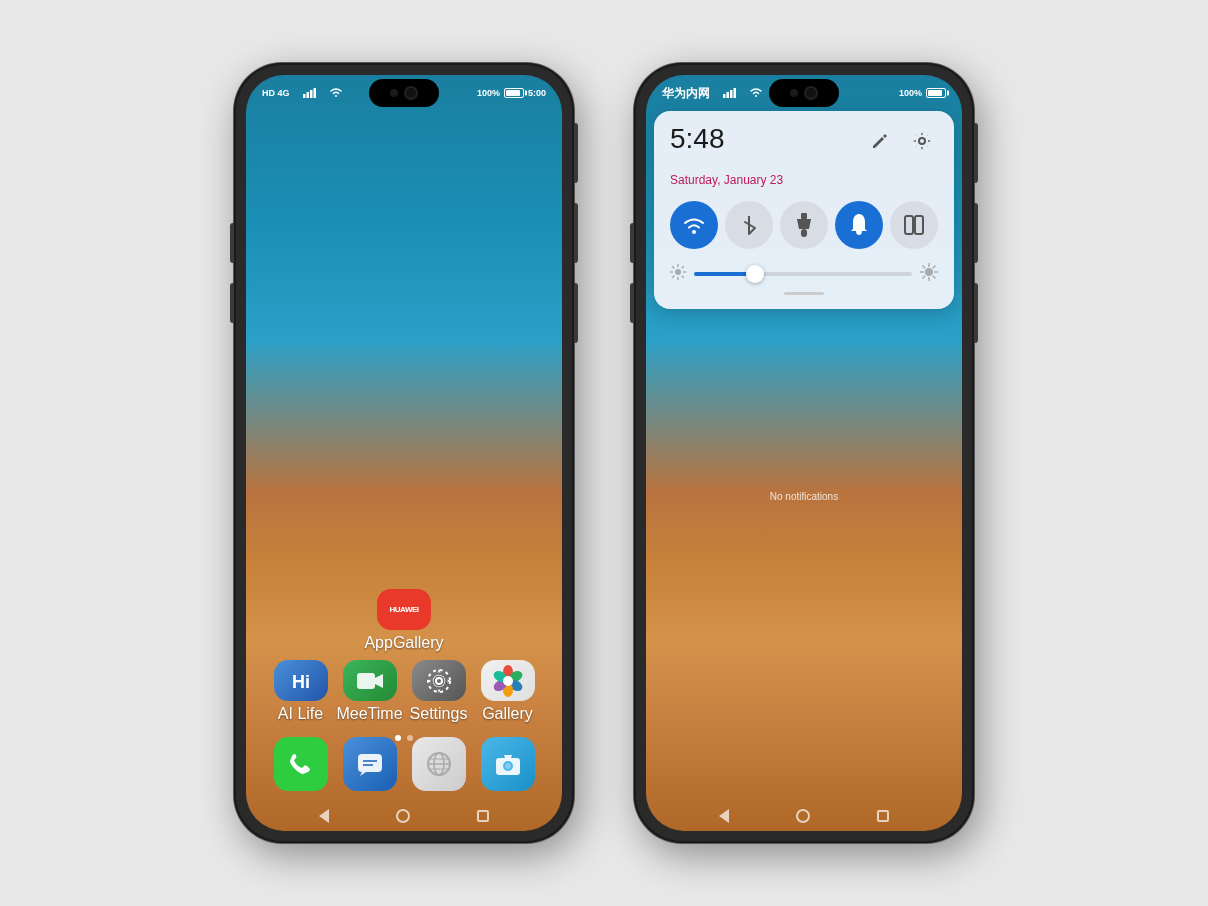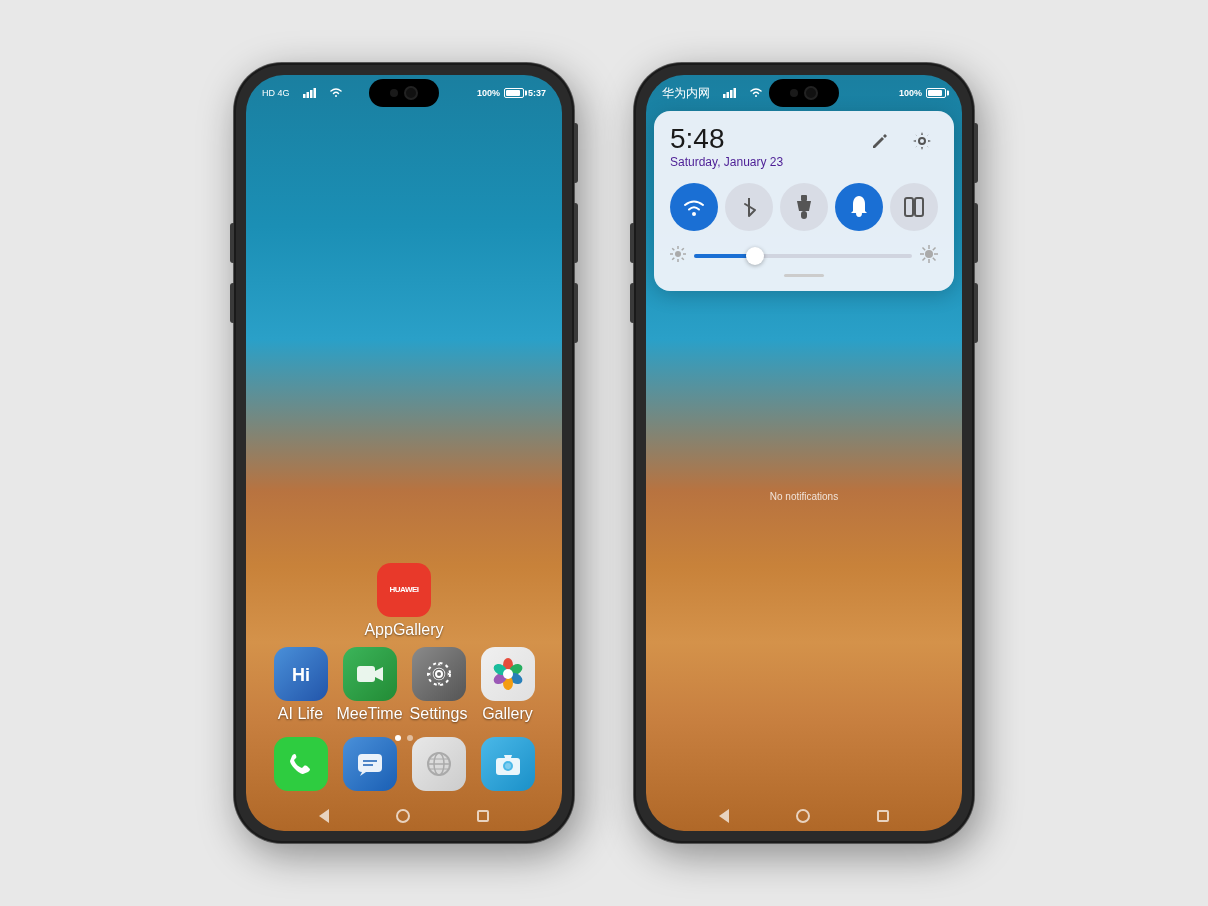--- a/index.html
+++ b/index.html
@@ -118,21 +118,21 @@
       background: #111;
       border: 2px solid #222;
     }
 
     .status-left {
       display: flex;
       align-items: center;
       gap: 13px;
       font-size: 9px;
       color: white;
-      font-weight: 400;
+      font-weight: 700;
       text-align: center;
     }
 
     .status-right {
       display: flex;
       align-items: center;
       gap: 4px;
       font-size: 9px;
       color: white;
       font-weight: 600;
@@ -184,21 +184,21 @@
     .app-item {
       display: flex;
       flex-direction: column;
       align-items: center;
       gap: 4px;
       width: 64px;
     }
 
     .app-icon {
       width: 54px;
-      height: 54px;
+      height: 41px;
       border-radius: 14px;
       display: flex;
       align-items: center;
       justify-content: center;
       font-size: 22px;
       position: relative;
       overflow: hidden;
     }
 
     .app-label {
@@ -352,22 +352,22 @@
 
     .panel-time {
       font-size: 28px;
       font-weight: 300;
       color: #1a1a1a;
       line-height: 1;
     }
 
     .panel-date {
       font-size: 12px;
-      color: #4c1d95;
-      margin-top: 2px;
+      color: #be185d;
+      margin-top: 20px;
     }
 
     .panel-actions {
       display: flex;
       gap: 10px;
     }
 
     .panel-action-btn {
       width: 32px;
       height: 32px;
@@ -497,21 +497,21 @@
       </div>
       <div class="notch-center">
         <div class="camera-dot"></div>
         <div class="camera-dot large"></div>
       </div>
       <div class="status-right">
         <span>100%</span>
         <div class="battery-icon">
           <div class="battery-fill"></div>
         </div>
-        <span>5:37</span>
+        <span>5:00</span>
       </div>
     </div>
 
     <div class="app-grid">
 
       <div class="app-row" style="justify-content: center; gap: 20px; margin-bottom: 8px;">
         <div class="app-item">
           <div class="app-icon icon-appgallery">
             <div class="huawei-text">HUAWEI</div>
           </div>

